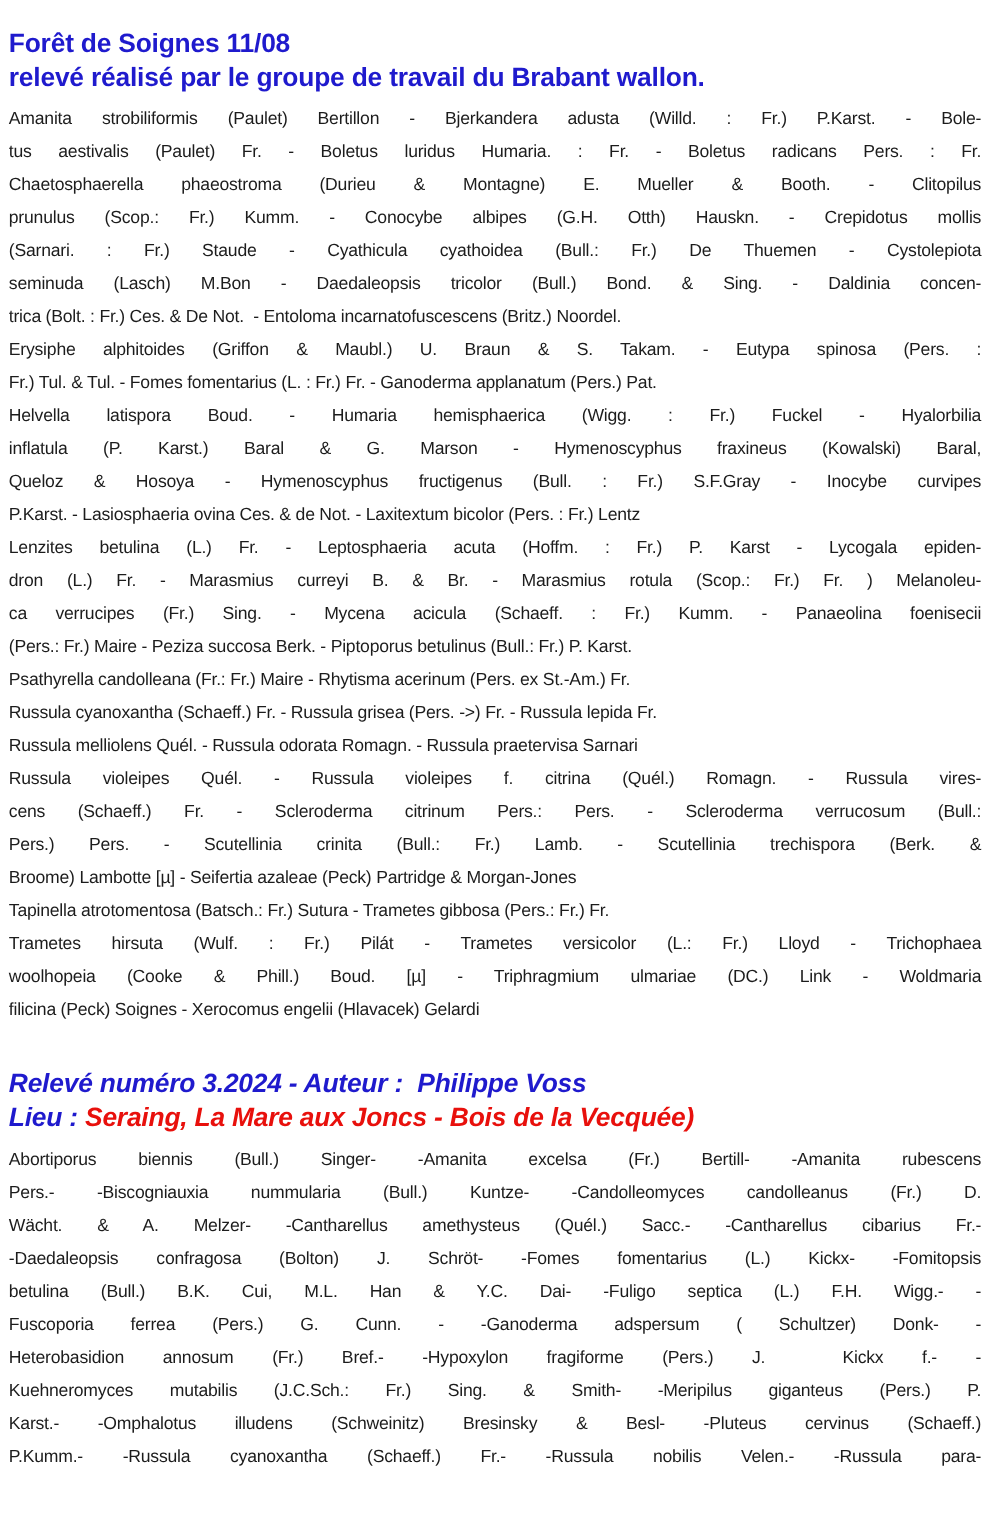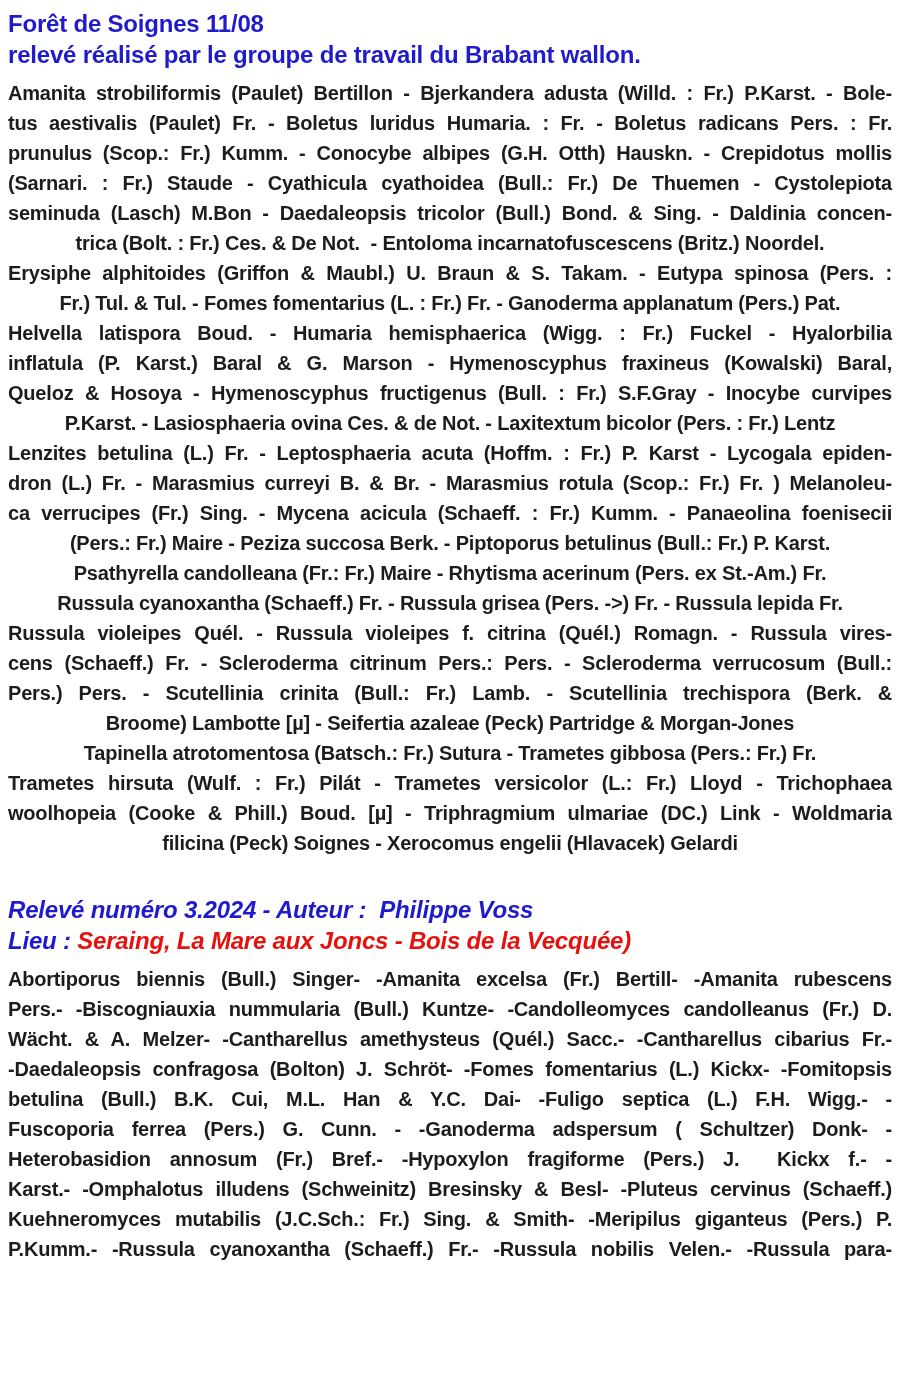--- a/index.html
+++ b/index.html
@@ -7,43 +7,42 @@
     padding: 0;
     background: #ffffff;
   }
   body {
     width: 900px;
     height: 1396px;
     overflow: hidden;
     font-family: "Liberation Sans", "DejaVu Sans", sans-serif;
   }
   .doc {
-    padding: 8px 8px 0 8px;
+    padding: 24px 8px 0 8px;
     box-sizing: border-box;
   }
   .heading {
     font-size: 24px;
     font-weight: bold;
     line-height: 31px;
     color: var(--heading-blue, #1f1acd);
     letter-spacing: -0.2px;
   }
   .heading .red {
     color: var(--accent-red, #e8100c);
   }
   .para {
     margin-top: 8px;
-    font-size: 20px;
+    font-size: 16px;
     line-height: 30px;
     color: var(--body-text, #1c1c1c);
     letter-spacing: -0.2px;
-    font-weight: bold;
   }
   .para .line {
-    text-align: center;
+    text-align: left;
     white-space: nowrap;
   }
   .para .line.flush {
     white-space: normal;
     text-align: justify;
     text-align-last: justify;
   }
   .heading.h2 {
     margin-top: 36px;
     font-style: italic;
@@ -57,36 +56,38 @@
 <div class="doc">
 
   <div class="heading">
     <div>Forêt de Soignes 11/08</div>
     <div>relevé réalisé par le groupe de travail du Brabant wallon.</div>
   </div>
 
   <div class="para" id="para1">
       <div class="line flush">Amanita strobiliformis (Paulet) Bertillon - Bjerkandera adusta (Willd. : Fr.) P.Karst. - Bole-</div>
       <div class="line flush">tus aestivalis (Paulet) Fr. - Boletus luridus Humaria. : Fr. - Boletus radicans Pers. : Fr.</div>
+      <div class="line flush">Chaetosphaerella phaeostroma (Durieu &amp; Montagne) E. Mueller &amp; Booth. - Clitopilus</div>
       <div class="line flush">prunulus (Scop.: Fr.) Kumm. - Conocybe albipes (G.H. Otth) Hauskn. - Crepidotus mollis</div>
       <div class="line flush">(Sarnari. : Fr.) Staude - Cyathicula cyathoidea (Bull.: Fr.) De Thuemen - Cystolepiota</div>
       <div class="line flush">seminuda (Lasch) M.Bon - Daedaleopsis tricolor (Bull.) Bond. &amp; Sing. - Daldinia concen-</div>
       <div class="line">trica (Bolt. : Fr.) Ces. &amp; De Not.&nbsp; - Entoloma incarnatofuscescens (Britz.) Noordel.</div>
       <div class="line flush">Erysiphe alphitoides (Griffon &amp; Maubl.) U. Braun &amp; S. Takam. - Eutypa spinosa (Pers. :</div>
       <div class="line">Fr.) Tul. &amp; Tul. - Fomes fomentarius (L. : Fr.) Fr. - Ganoderma applanatum (Pers.) Pat.</div>
       <div class="line flush">Helvella latispora Boud. - Humaria hemisphaerica (Wigg. : Fr.) Fuckel - Hyalorbilia</div>
       <div class="line flush">inflatula (P. Karst.) Baral &amp; G. Marson - Hymenoscyphus fraxineus (Kowalski) Baral,</div>
       <div class="line flush">Queloz &amp; Hosoya - Hymenoscyphus fructigenus (Bull. : Fr.) S.F.Gray - Inocybe curvipes</div>
       <div class="line">P.Karst. - Lasiosphaeria ovina Ces. &amp; de Not. - Laxitextum bicolor (Pers. : Fr.) Lentz</div>
       <div class="line flush">Lenzites betulina (L.) Fr. - Leptosphaeria acuta (Hoffm. : Fr.) P. Karst - Lycogala epiden-</div>
       <div class="line flush">dron (L.) Fr. - Marasmius curreyi B. &amp; Br. - Marasmius rotula (Scop.: Fr.) Fr. ) Melanoleu-</div>
       <div class="line flush">ca verrucipes (Fr.) Sing. - Mycena acicula (Schaeff. : Fr.) Kumm. - Panaeolina foenisecii</div>
       <div class="line">(Pers.: Fr.) Maire - Peziza succosa Berk. - Piptoporus betulinus (Bull.: Fr.) P. Karst.</div>
       <div class="line">Psathyrella candolleana (Fr.: Fr.) Maire - Rhytisma acerinum (Pers. ex St.-Am.) Fr.</div>
       <div class="line">Russula cyanoxantha (Schaeff.) Fr. - Russula grisea (Pers. -&gt;) Fr. - Russula lepida Fr.</div>
+      <div class="line">Russula melliolens Quél. - Russula odorata Romagn. - Russula praetervisa Sarnari</div>
       <div class="line flush">Russula violeipes Quél. - Russula violeipes f. citrina (Quél.) Romagn. - Russula vires-</div>
       <div class="line flush">cens (Schaeff.) Fr. - Scleroderma citrinum Pers.: Pers. - Scleroderma verrucosum (Bull.:</div>
       <div class="line flush">Pers.) Pers. - Scutellinia crinita (Bull.: Fr.) Lamb. - Scutellinia trechispora (Berk. &amp;</div>
       <div class="line">Broome) Lambotte [µ] - Seifertia azaleae (Peck) Partridge &amp; Morgan-Jones</div>
       <div class="line">Tapinella atrotomentosa (Batsch.: Fr.) Sutura - Trametes gibbosa (Pers.: Fr.) Fr.</div>
       <div class="line flush">Trametes hirsuta (Wulf. : Fr.) Pilát - Trametes versicolor (L.: Fr.) Lloyd - Trichophaea</div>
       <div class="line flush">woolhopeia (Cooke &amp; Phill.) Boud. [µ] - Triphragmium ulmariae (DC.) Link - Woldmaria</div>
       <div class="line">filicina (Peck) Soignes - Xerocomus engelii (Hlavacek) Gelardi</div>
     </div>
 
@@ -96,18 +97,18 @@
   </div>
 
   <div class="para" id="para2">
       <div class="line flush">Abortiporus biennis (Bull.) Singer- -Amanita excelsa (Fr.) Bertill- -Amanita rubescens</div>
       <div class="line flush">Pers.- -Biscogniauxia nummularia (Bull.) Kuntze- -Candolleomyces candolleanus (Fr.) D.</div>
       <div class="line flush">Wächt. &amp; A. Melzer- -Cantharellus amethysteus (Quél.) Sacc.- -Cantharellus cibarius Fr.-</div>
       <div class="line flush">-Daedaleopsis confragosa (Bolton) J. Schröt- -Fomes fomentarius (L.) Kickx- -Fomitopsis</div>
       <div class="line flush">betulina (Bull.) B.K. Cui, M.L. Han &amp; Y.C. Dai- -Fuligo septica (L.) F.H. Wigg.- -</div>
       <div class="line flush">Fuscoporia ferrea (Pers.) G. Cunn. - -Ganoderma adspersum ( Schultzer) Donk- -</div>
       <div class="line flush">Heterobasidion annosum (Fr.) Bref.- -Hypoxylon fragiforme (Pers.) J.&nbsp; Kickx f.- -</div>
+      <div class="line flush">Kuehneromyces mutabilis (J.C.Sch.: Fr.) Sing. &amp; Smith- -Meripilus giganteus (Pers.) P.</div>
       <div class="line flush">Karst.- -Omphalotus illudens (Schweinitz) Bresinsky &amp; Besl- -Pluteus cervinus (Schaeff.)</div>
-      <div class="line flush">Kuehneromyces mutabilis (J.C.Sch.: Fr.) Sing. &amp; Smith- -Meripilus giganteus (Pers.) P.</div>
       <div class="line flush">P.Kumm.- -Russula cyanoxantha (Schaeff.) Fr.- -Russula nobilis Velen.- -Russula para-</div>
     </div>
 
 </div>
 
 </body></html>

